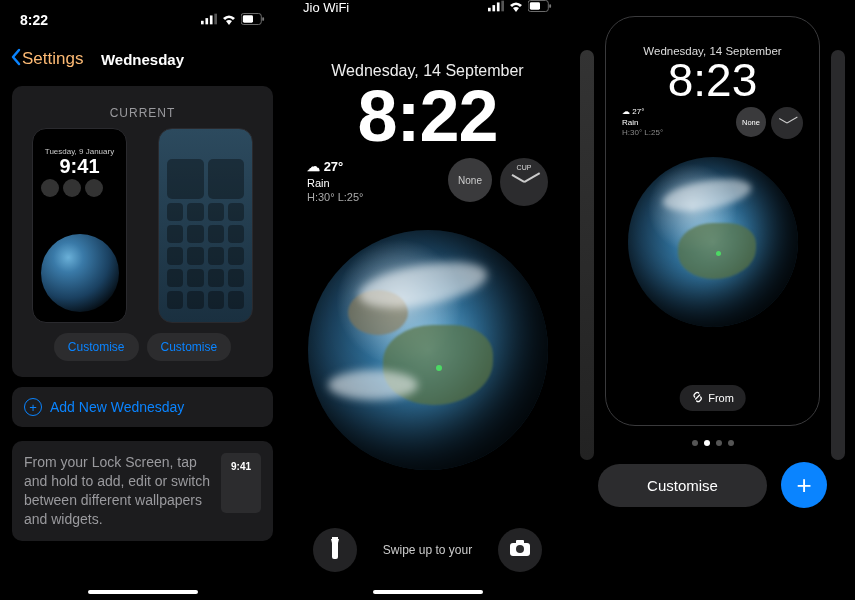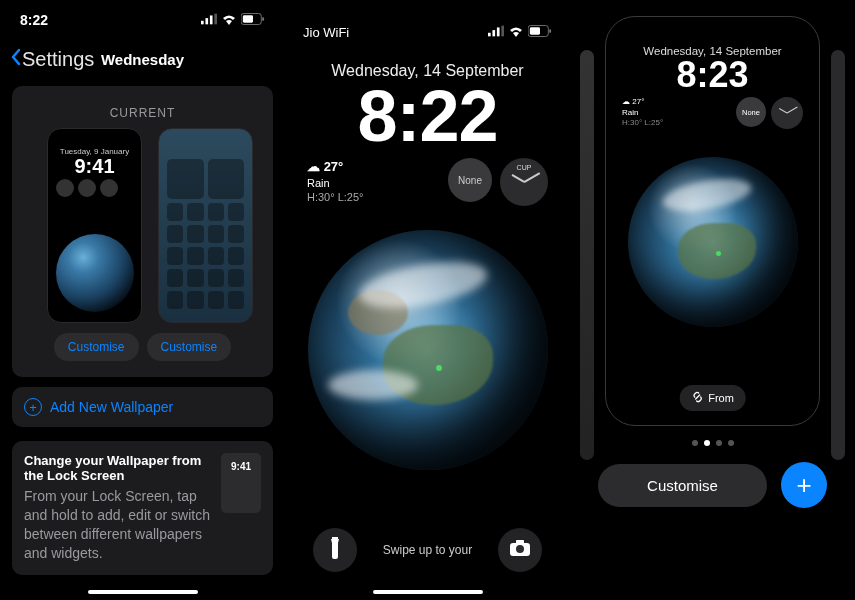--- a/index.html
+++ b/index.html
@@ -20,35 +20,35 @@
     
     .status-bar {
       height: 40px; display: flex; justify-content: space-between;
       align-items: center; padding: 0 20px; font-size: 14px; font-weight: 600;
     }
     .status-icons { display: flex; gap: 4px; align-items: center; }
     .nav-bar {
       height: 38px; display: flex; align-items: center; padding: 0 10px;
       position: relative;
     }
-    .back-btn { display: flex; align-items: center; color: #e5e5e5; font-size: 20px; }
+    .back-btn { display: flex; align-items: center; color: #fdba74; font-size: 17px; }
     .nav-title {
       position: absolute; left: 50%; transform: translateX(-50%);
       font-size: 15px; font-weight: 600; color: #fff;
     }
 
     .current-section {
       margin: 8px 12px; padding: 20px 10px 16px; background: #1c1c1e;
       border-radius: 10px;
     }
     .current-label {
       text-align: center; font-size: 12px; letter-spacing: 1px;
       color: #9a9a9e; margin-bottom: 8px;
     }
-    .wallpaper-pair { display: flex; gap: 16px; justify-content: flex-end; padding: 0 10px; }
+    .wallpaper-pair { display: flex; gap: 5px; justify-content: space-between; padding: 0 10px; }
     .wp-thumb {
       width: 95px; height: 195px; border-radius: 14px;
       background: #000; position: relative; overflow: hidden;
       border: 1px solid #2a2a2e;
     }
     .wp-home {
       background: linear-gradient(180deg,#2c4a5e,#1a3040);
       display: grid; grid-template-columns: repeat(4, 1fr);
       grid-auto-rows: 18px; gap: 4px; padding: 30px 8px 8px;
     }
@@ -98,21 +98,21 @@
       font-size: 10px; font-weight: 700; padding-top: 8px;
     }
     .home-ind {
       position: absolute; bottom: 6px; left: 50%; transform: translateX(-50%);
       width: 110px; height: 4px; background: #fff; border-radius: 3px;
     }
 
     
     .status-bar2 {
       height: 40px; display: flex; justify-content: space-between;
-      align-items: flex-end; padding: 0 18px; font-size: 13px; font-weight: 500;
+      align-items: flex-start; padding: 0 18px; font-size: 13px; font-weight: 500;
     }
     .carrier { font-size: 13px; }
     .ls-date { text-align: center; font-size: 16px; font-weight: 500; color: #eee; margin-top: 22px; }
     .ls-time { text-align: center; font-size: 72px; font-weight: 700; line-height: 1; margin-top: 0; letter-spacing: -1px; }
     .widget-row {
       display: flex; align-items: center; justify-content: space-between;
       padding: 6px 22px 0;
     }
     .weather-block { font-size: 11px; line-height: 1.3; }
     .weather-block .wtemp { font-size: 13px; font-weight: 600; }
@@ -172,21 +172,21 @@
     .cat-label {
       text-align: center; font-size: 11px; font-weight: 700;
       letter-spacing: 1.5px; margin-top: 24px;
     }
     .phone-card {
       margin: 16px 35px 0; height: 410px; border-radius: 30px;
       position: relative; overflow: hidden;
       border: 1px solid #3a3a3c; background: #000;
     }
     .pc-date { text-align: center; font-size: 11.5px; margin-top: 28px; color: #ddd; }
-    .pc-time { text-align: center; font-size: 36px; font-weight: 700; line-height: 1; }
+    .pc-time { text-align: center; font-size: 46px; font-weight: 400; line-height: 1; }
     .pc-widgets {
       display: flex; justify-content: space-between; padding: 4px 16px 0;
       align-items: center;
     }
     .pc-weather { font-size: 8px; line-height: 1.3; }
     .pc-wcirc {
       width: 30px; height: 30px; border-radius: 50%; background: #3a3a3c;
       display:flex; align-items:center; justify-content:center; font-size:7.5px;
     }
     .pc-clock { width: 32px; height: 32px; border-radius: 50%; background:#2c2c2e; position:relative; }
@@ -323,26 +323,25 @@
       </div>
     </div>
     <div class="cust-btn-row">
       <button class="cust-btn">Customise</button>
       <button class="cust-btn">Customise</button>
     </div>
   </div>
 
   <div class="addnew-row">
     <span class="plus-circle">+</span>
-    <span>Add New Wallpaper</span>
+    <span>Add New Wednesday</span>
   </div>
 
   <div class="info-card">
     <div class="info-text">
-      <h4>Change your Wallpaper from the Lock Screen</h4>
       <p>From your Lock Screen, tap and hold to add, edit or switch between different wallpapers and widgets.</p>
     </div>
     <div class="info-preview">
       <span>9:41</span>
     </div>
   </div>
 
   <div class="home-ind"></div>
 </div>
 

